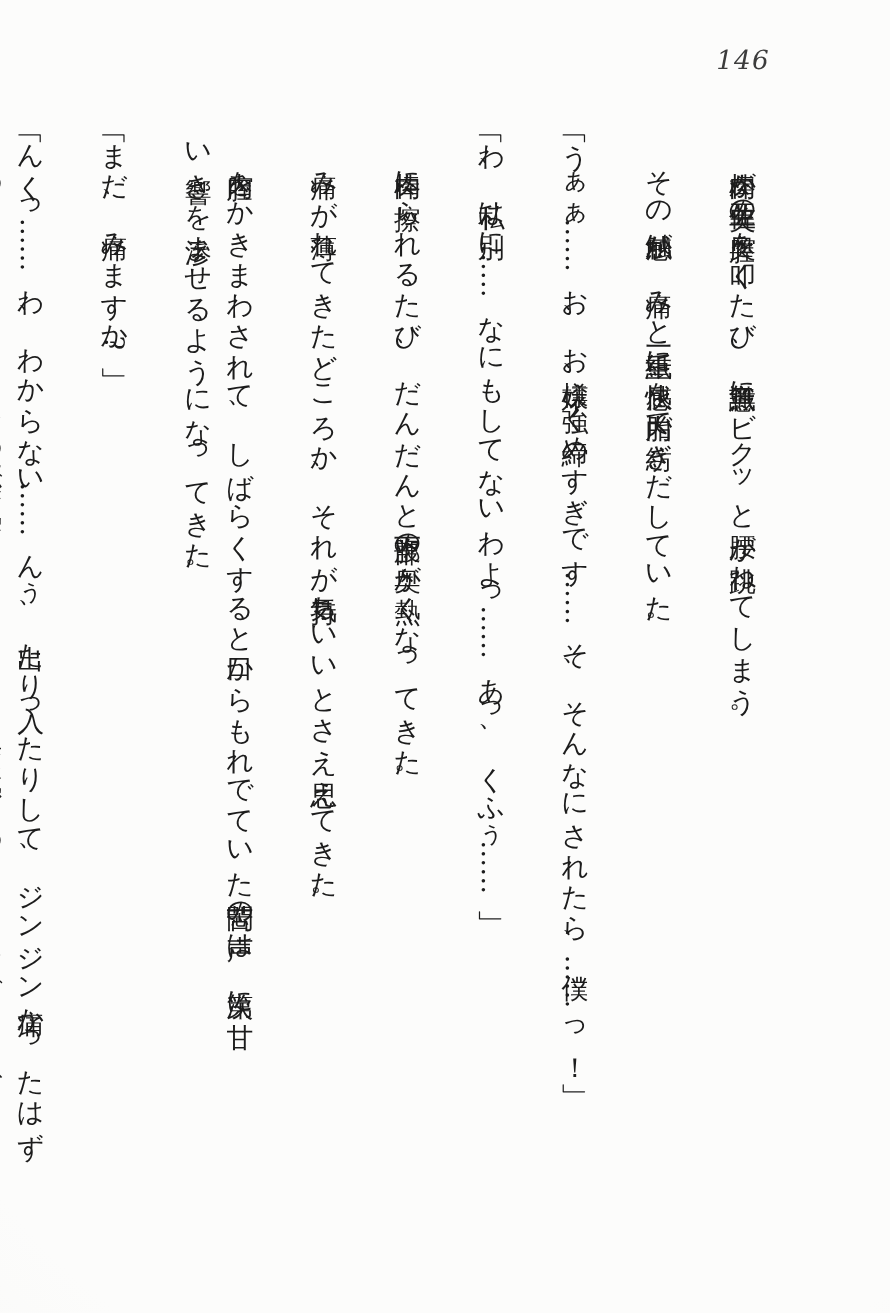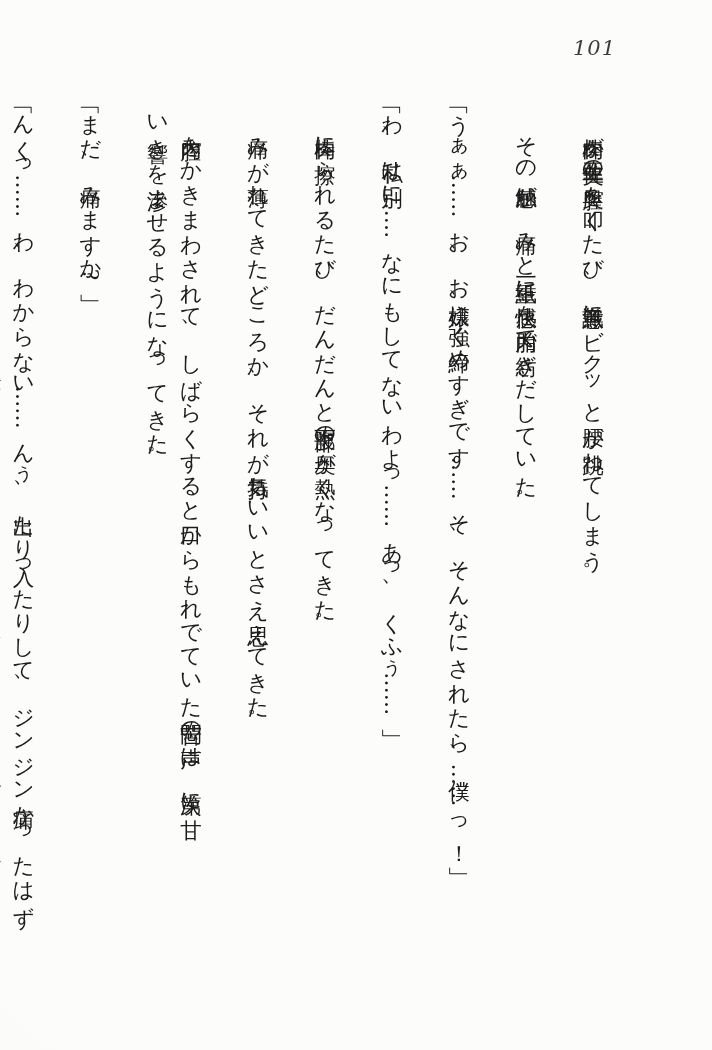--- a/index.html
+++ b/index.html
@@ -50,21 +50,21 @@
   .text-block p {
     margin: 0;
     padding: 0;
   }
 </style>
 </head>
 <body>
 
 <div class="page">
 
-  <div class="page-number">101</div>
+  <div class="page-number">146</div>
 
   <div class="text-block">
     <p>　肉棒が亜佐美の膣奥を叩くたび、無意識にビクッと腰が跳ねてしまう。</p>
     <p>　その感触が、痛みと紙一重に快感を胎内で紡ぎだしていた。</p>
     <p>「うぁぁ……お、お嬢様、強く締めすぎです……そ、そんなにされたら、僕……っ！」</p>
     <p>「わ、私は別に……なにもしてないわよっ……あっ、くふぅ……」</p>
     <p>　肉棒に擦られるたび、だんだんと下腹部の奥が熱くなってきた。</p>
     <p>　痛みが薄れてきたどころか、それが気持ちいいとさえ思えてきた。</p>
     <p>　膣内をかきまわされて、しばらくすると口からもれでていた苦悶の声は、次第に甘
 い響きを滲ませるようになってきた。</p>

